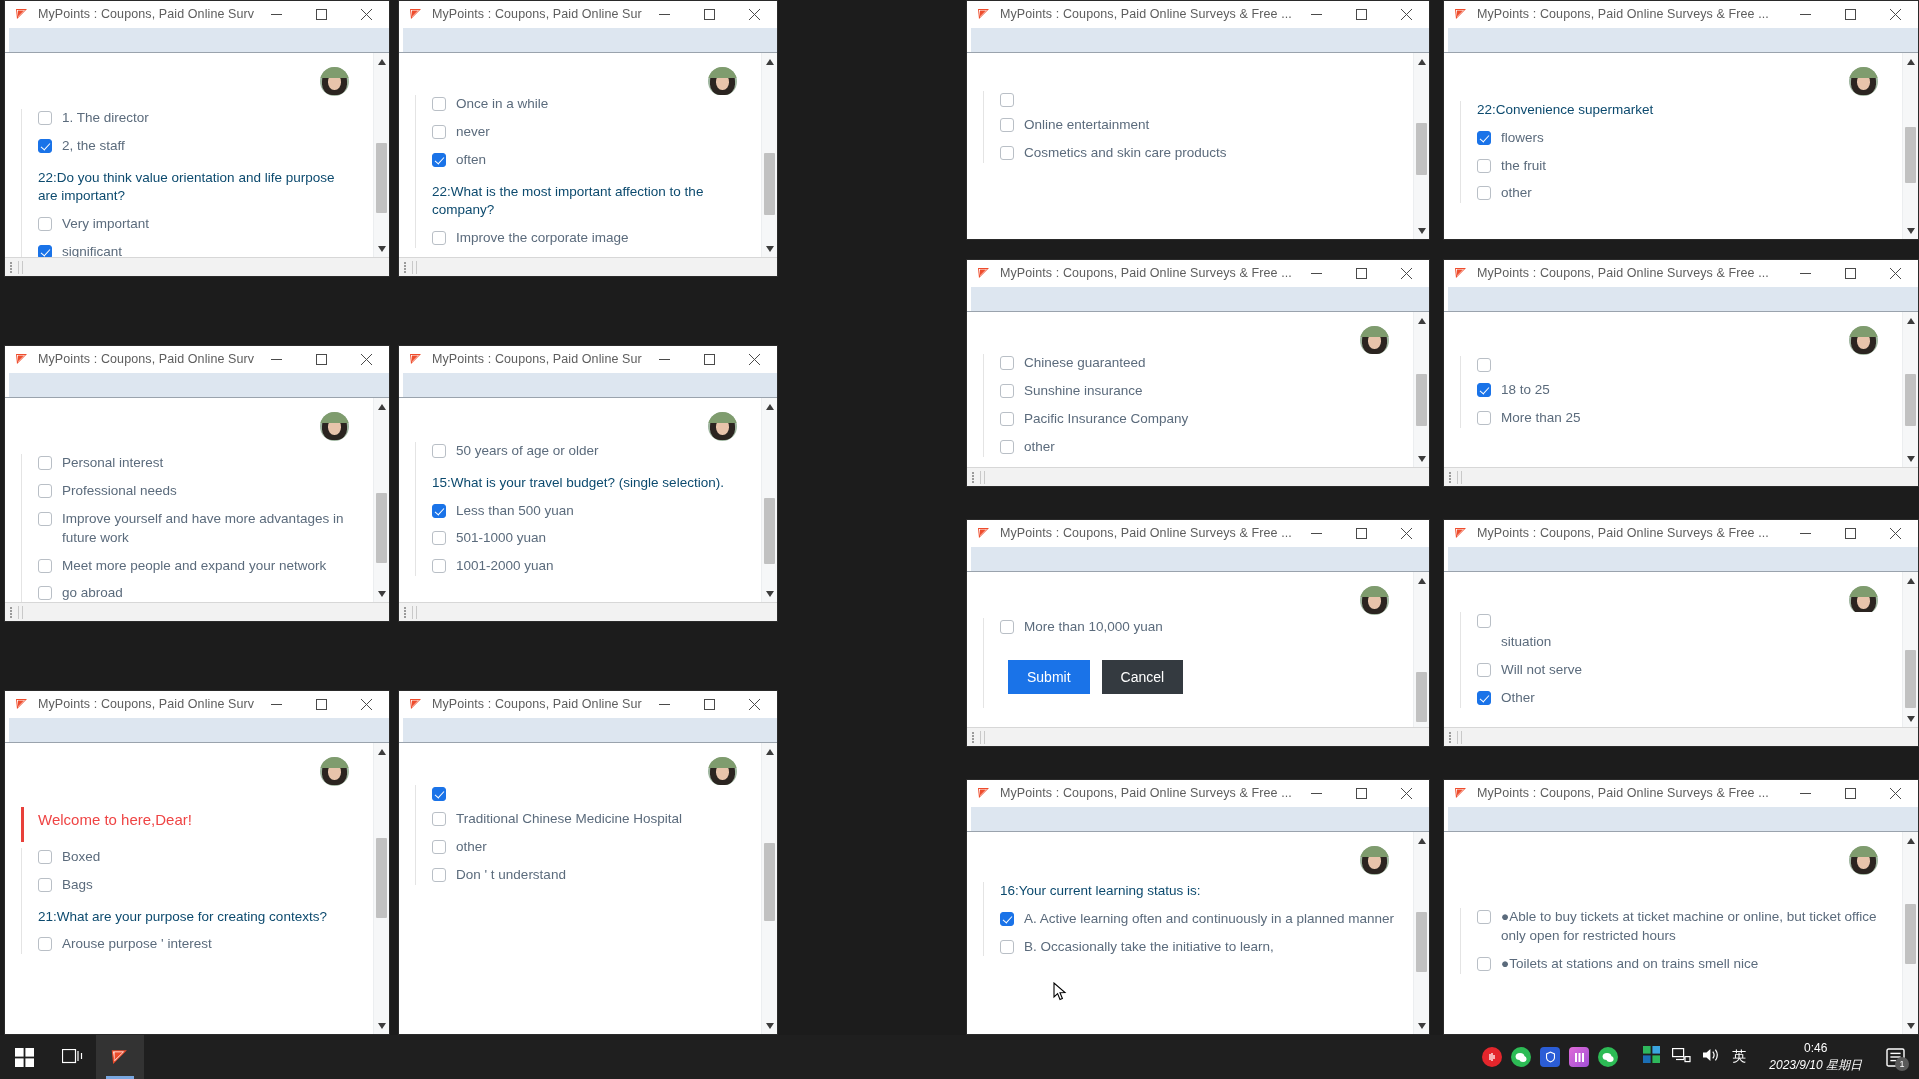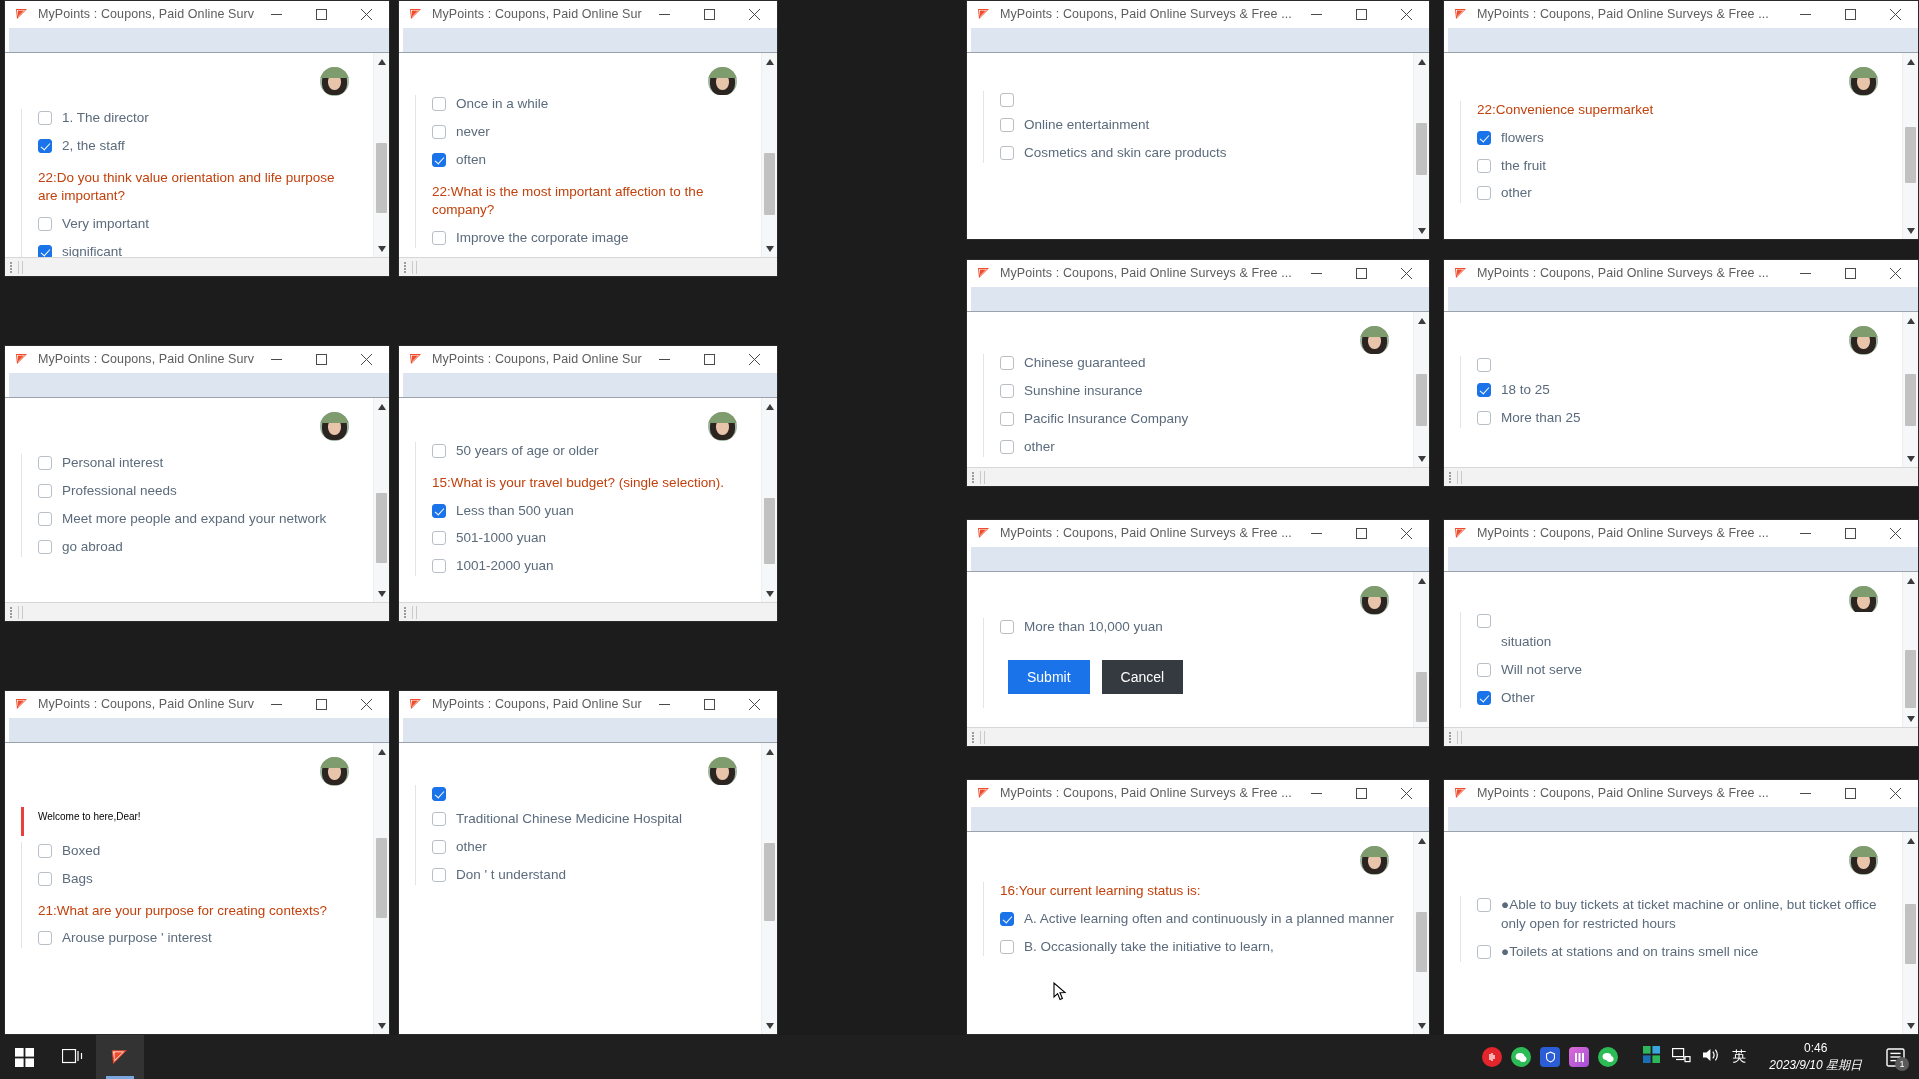--- a/index.html
+++ b/index.html
@@ -122,21 +122,21 @@
     position: relative;
   }
   .panel {
     border-left: 1px solid #e4e4e4;
     background: #fff;
     padding-left: 16px;
     min-height: 100%;
   }
   .q {
     font-size: 13.5px;
-    color: #c2410c;
+    color: #0c4a6e;
     line-height: 1.38;
     margin: 13px 18px 9px 0;
     font-weight: 400;
   }
   .opt {
     display: flex;
     align-items: flex-start;
     margin: 0 14px 9px 0;
     font-size: 13.5px;
     color: #5b6b7c;
@@ -160,22 +160,22 @@
     content: "";
     position: absolute;
     left: 4px; top: 1px;
     width: 4px; height: 8px;
     border: solid #fff;
     border-width: 0 1.8px 1.8px 0;
     transform: rotate(42deg);
   }
   .optlabel { flex: 1 1 auto; }
   .welcome {
-    font-size: 10px;
-    color: #000000;
+    font-size: 15px;
+    color: #ef4444;
     padding: 4px 0 14px 14px;
     border-left: 3px solid #e8403a;
     margin: 8px 0 6px 0;
   }
   .btnrow {
     display: flex;
     gap: 12px;
     padding: 14px 0 14px 14px;
   }
   .btn {
@@ -655,20 +655,24 @@
         </div>
         <div class="survey">
           <div class="panel">
             <div class="opt">
                 <span class="cb"></span>
                 <span class="optlabel">Personal interest</span>
               </div>
             <div class="opt">
                 <span class="cb"></span>
                 <span class="optlabel">Professional needs</span>
+              </div>
+            <div class="opt">
+                <span class="cb"></span>
+                <span class="optlabel">Improve yourself and have more advantages in future work</span>
               </div>
             <div class="opt">
                 <span class="cb"></span>
                 <span class="optlabel">Meet more people and expand your network</span>
               </div>
             <div class="opt">
                 <span class="cb"></span>
                 <span class="optlabel">go abroad</span>
               </div>
           </div>
@@ -1378,21 +1382,21 @@
     <div class="pagewrap">
       <div class="pagecontent">
         <div class="avatarrow">
           <span class="avatar">
               <i class="hair"></i>
               <i class="face"></i>
               <i class="green"></i>
             </span>
         </div>
         <div class="survey">
-          <div class="panel" style="margin-top:8px;">
+          <div class="panel" style="margin-top:20px;">
             <div class="opt">
                 <span class="cb"></span>
                 <span class="optlabel">●Able to buy tickets at ticket machine or online, but ticket office only open for restricted hours</span>
               </div>
             <div class="opt">
                 <span class="cb"></span>
                 <span class="optlabel">●Toilets at stations and on trains smell nice</span>
               </div>
           </div>
         </div>

